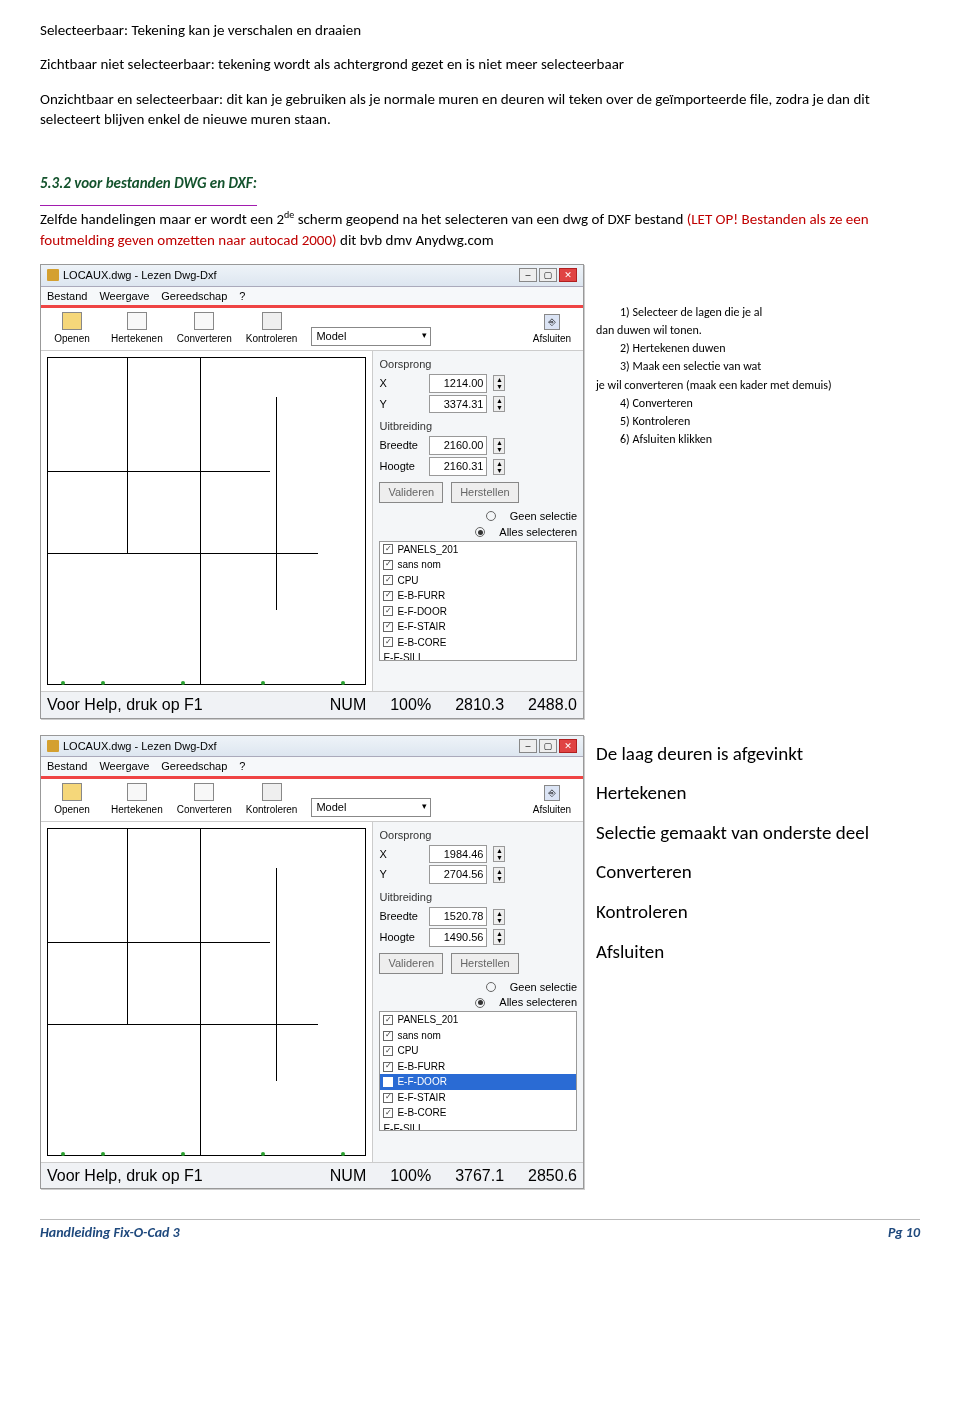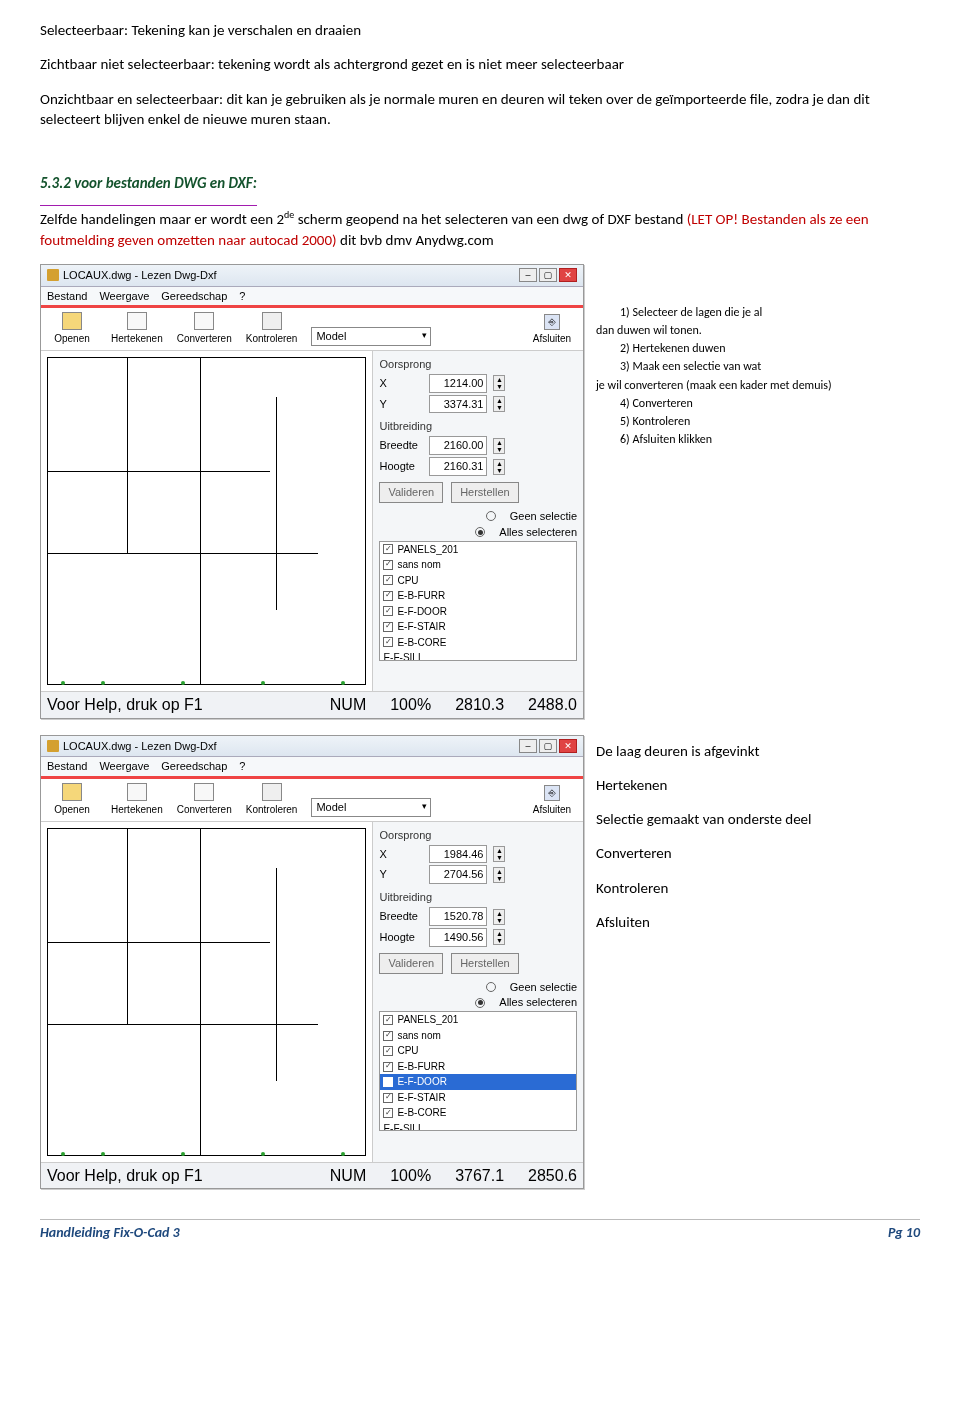--- a/index.html
+++ b/index.html
@@ -23,21 +23,21 @@
     border-bottom: 1px solid #a21caf;
     display: inline-block;
     padding-bottom: 12px;
   }
   .body-text { font-size: 15px; }
   .red { color: #c00000; }
   sup { font-size: 10px; }
   .row-flex { display: flex; align-items: flex-start; margin-top: 8px; }
   .right-notes { margin-left: 12px; flex: 1; padding-top: 40px; font-size: 12px; }
   .right-notes p { margin-bottom: 2px; }
-  .right-notes2 { margin-left: 12px; flex: 1; padding-top: 6px; font-size: 15px; }
+  .right-notes2 { margin-left: 12px; flex: 1; padding-top: 6px; font-size: 19px; }
   .right-notes2 p { margin-bottom: 14px; }
 
   
   .win {
     width: 544px;
     border: 1px solid #999;
     background: #fff;
     font-family: "Segoe UI", Tahoma, sans-serif;
     font-size: 11px;
     box-shadow: 1px 1px 0 #ccc;

